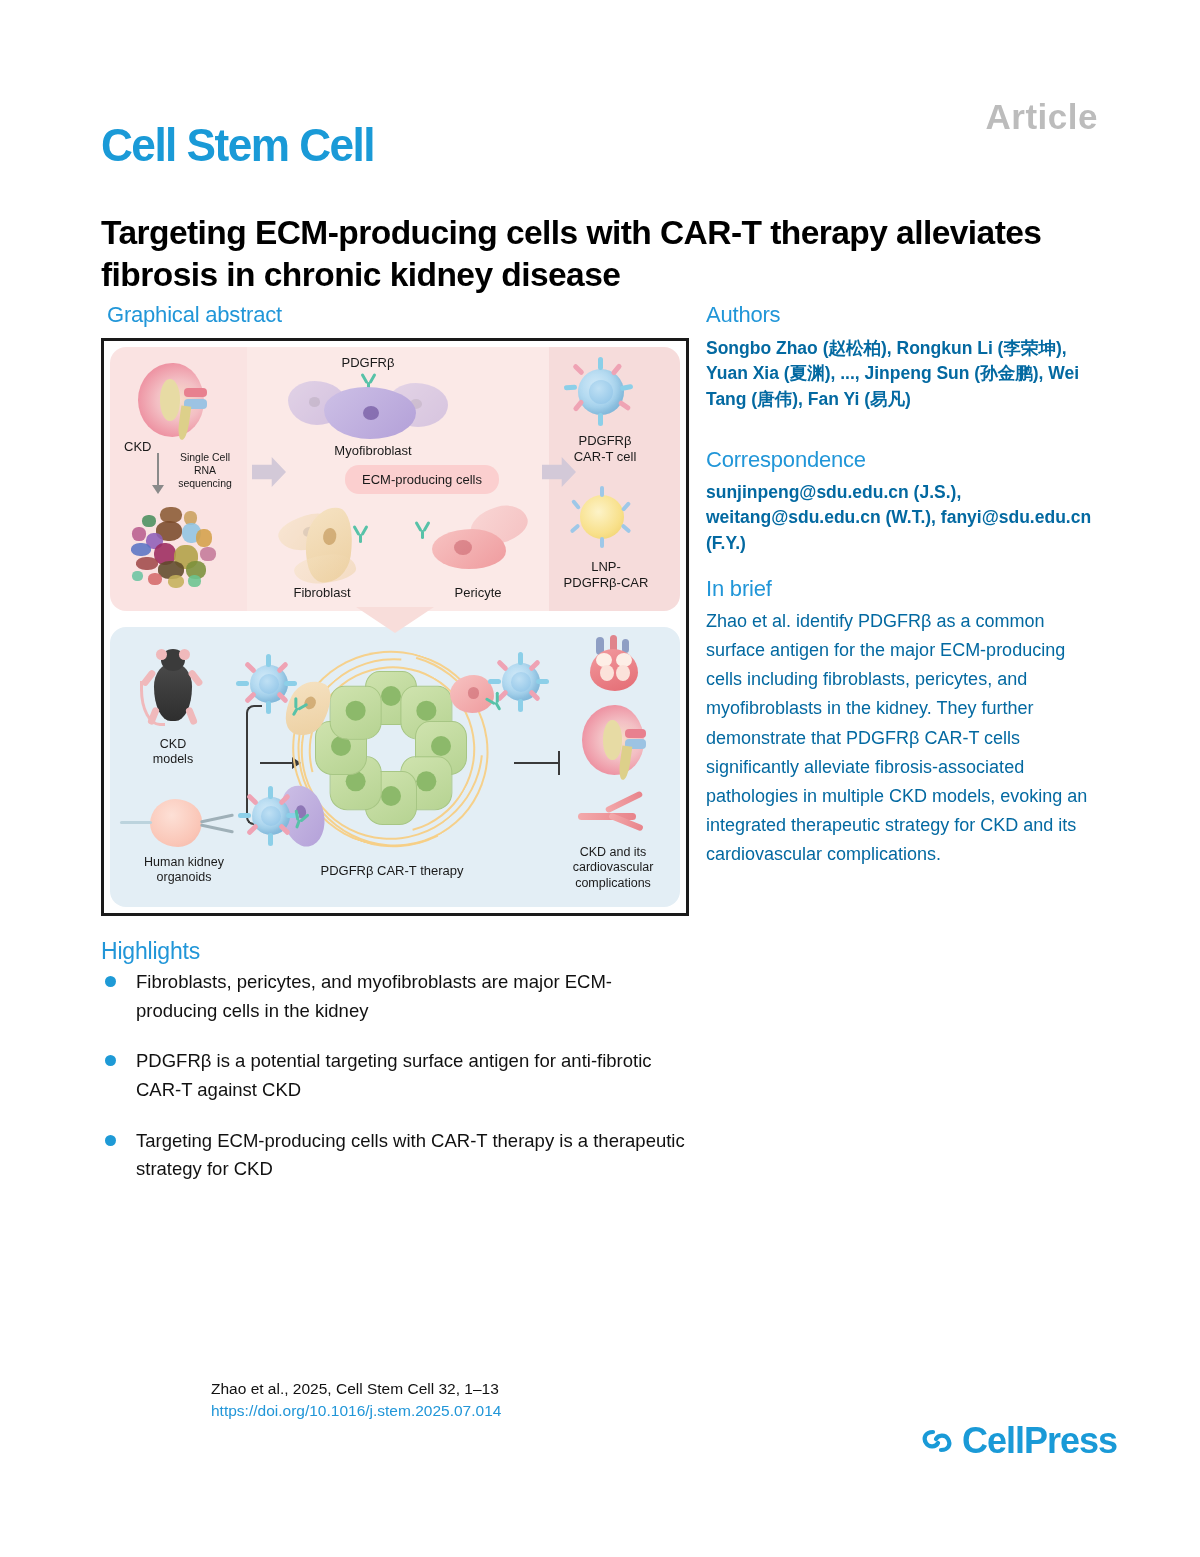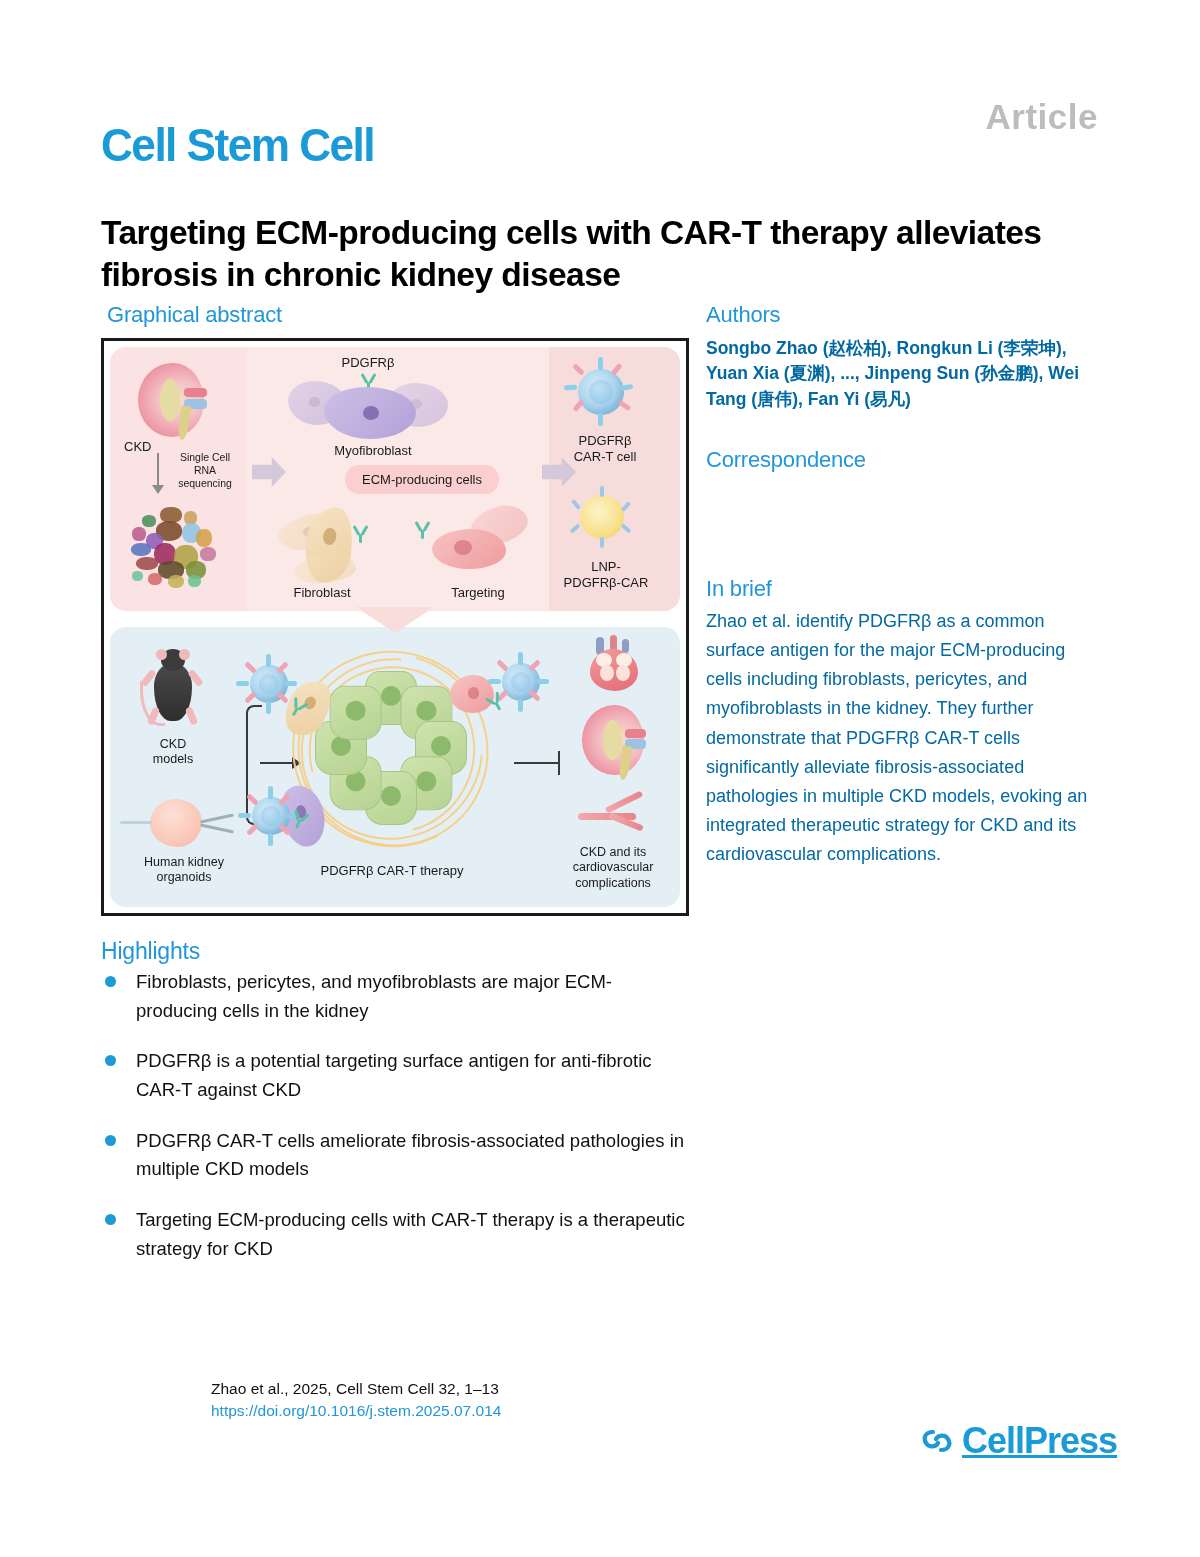--- a/index.html
+++ b/index.html
@@ -55,21 +55,21 @@
   }
   .hl-text{font-size:18.5px;line-height:1.55;color:#111;}
 
   
   #footer{
     position:absolute;left:211px;top:1378px;width:640px;
     font-size:15.5px;line-height:1.45;color:#111;
   }
   #doi{color:#2196d8;}
   #cellpress{position:absolute;left:920px;top:1420px;display:flex;align-items:center;}
-  #cellpress .cp-word{font-size:36px;font-weight:bold;color:#1a9ad7;letter-spacing:-1px;margin-left:8px;text-decoration:underline;}
+  #cellpress .cp-word{font-size:36px;font-weight:bold;color:#1a9ad7;letter-spacing:-1px;margin-left:8px;}
 
   
   #ga-box{
     position:absolute;left:101px;top:338px;width:588px;height:578px;
     border:3px solid #1a1a1a;background:#fff;box-sizing:border-box;
   }
   .ga-panel{position:absolute;left:6px;right:6px;box-sizing:border-box;border-radius:16px;overflow:hidden;}
   #ga-top{
     top:6px;height:264px;
     background:linear-gradient(90deg,#fae3e2 0%,#fae3e2 24%,#fbe9e7 24%,#fbe9e7 77%,#f6dcdb 77%,#f6dcdb 100%);
@@ -230,34 +230,31 @@
   <div class="journal-logo">Cell Stem Cell</div>
   <h1 class="paper-title">Targeting ECM-producing cells with CAR-T therapy alleviates fibrosis in chronic kidney disease</h1>
 
   <div id="ga-head" class="sec-head">Graphical abstract</div>
   <div id="authors-head" class="sec-head">Authors</div>
   <div id="corr-head" class="sec-head">Correspondence</div>
   <div id="brief-head" class="sec-head">In brief</div>
   <div id="hl-head" class="sec-head">Highlights</div>
 
   <div id="authors-body" class="rcol-text">Songbo Zhao (赵松柏), Rongkun Li (李荣坤), Yuan Xia (夏渊), ..., Jinpeng Sun (孙金鹏), Wei Tang (唐伟), Fan Yi (易凡)</div>
+  <div id="corr-body" class="rcol-text">sunjinpeng@sdu.edu.cn (J.S.), weitang@sdu.edu.cn (W.T.), fanyi@sdu.edu.cn (F.Y.)</div>
   <div id="brief-body" class="rcol-text">Zhao et al. identify PDGFRβ as a common surface antigen for the major ECM-producing cells including fibroblasts, pericytes, and myofibroblasts in the kidney. They further demonstrate that PDGFRβ CAR-T cells significantly alleviate fibrosis-associated pathologies in multiple CKD models, evoking an integrated therapeutic strategy for CKD and its cardiovascular complications.</div>
 
   <div id="highlights">
     <div class="hl-item">
       <span class="hl-bullet"></span>
       <span class="hl-text">Fibroblasts, pericytes, and myofibroblasts are major ECM-producing cells in the kidney</span>
     </div>
     <div class="hl-item">
       <span class="hl-bullet"></span>
       <span class="hl-text">PDGFRβ is a potential targeting surface antigen for anti-fibrotic CAR-T against CKD</span>
-    </div>
-    <div class="hl-item">
-      <span class="hl-bullet"></span>
-      <span class="hl-text">PDGFRβ CAR-T cells ameliorate fibrosis-associated pathologies in multiple CKD models</span>
     </div>
     <div class="hl-item">
       <span class="hl-bullet"></span>
       <span class="hl-text">Targeting ECM-producing cells with CAR-T therapy is a therapeutic strategy for CKD</span>
     </div>
   </div>
 
   <div id="ga-box">
 
     <div id="ga-top" class="ga-panel">
@@ -333,21 +330,21 @@
         </div>
       <div class="ga-label" style="left:172px;top:238px;width:80px;font-size:13px;">Fibroblast</div>
 
       <div class="peri" style="left:360px;top:160px;width:58px;height:36px;opacity:.5;transform:rotate(-16deg);"></div>
       <div class="peri" style="left:322px;top:182px;width:74px;height:40px;">
         <div class="nucleus" style="left:30%;top:28%;width:24%;height:38%;background:rgba(190,80,90,.45);"></div>
       </div>
       <div class="recY" style="left:305px;top:174px;">
           <span></span>
         </div>
-      <div class="ga-label" style="left:332px;top:238px;width:72px;font-size:13px;">Targeting</div>
+      <div class="ga-label" style="left:332px;top:238px;width:72px;font-size:13px;">Pericyte</div>
 
       <div class="blockarrow" style="left:432px;top:110px;"></div>
 
       <div style="position:absolute;left:468px;top:22px;">
         <div class="cellT">
           <div class="nuc"></div>
           <div class="car" style="left:20px;top:-12px;"></div>
           <div class="car p" style="left:36px;top:-6px;transform:rotate(40deg);"></div>
           <div class="car" style="left:46px;top:12px;transform:rotate(80deg);"></div>
           <div class="car p" style="left:44px;top:30px;transform:rotate(125deg);"></div>

